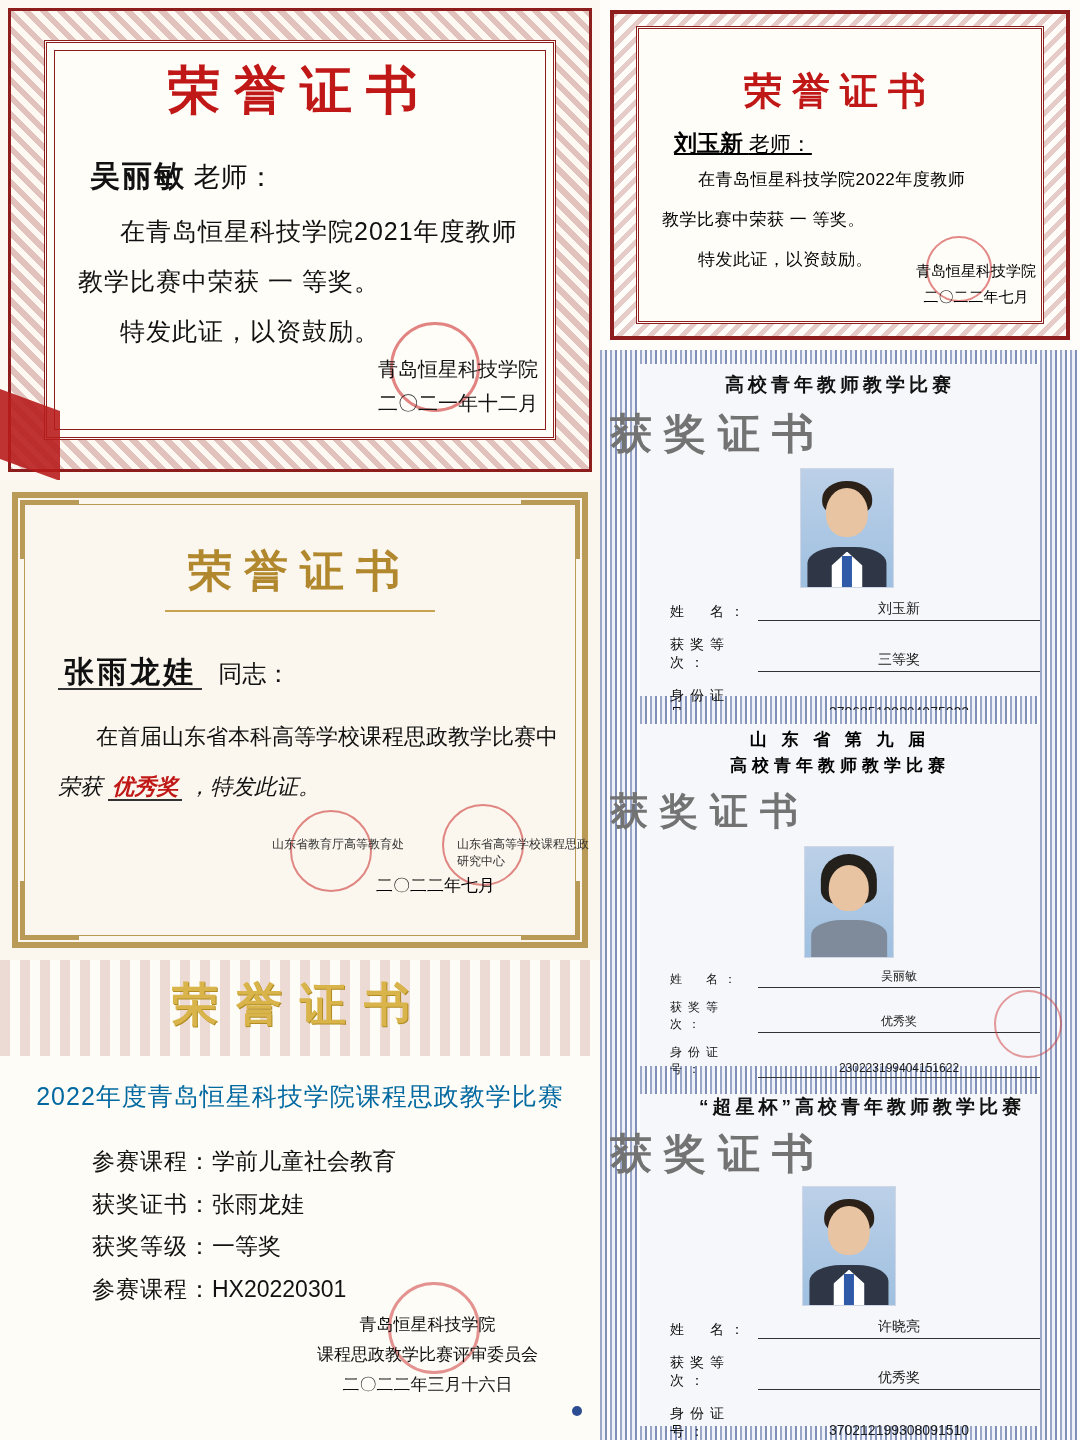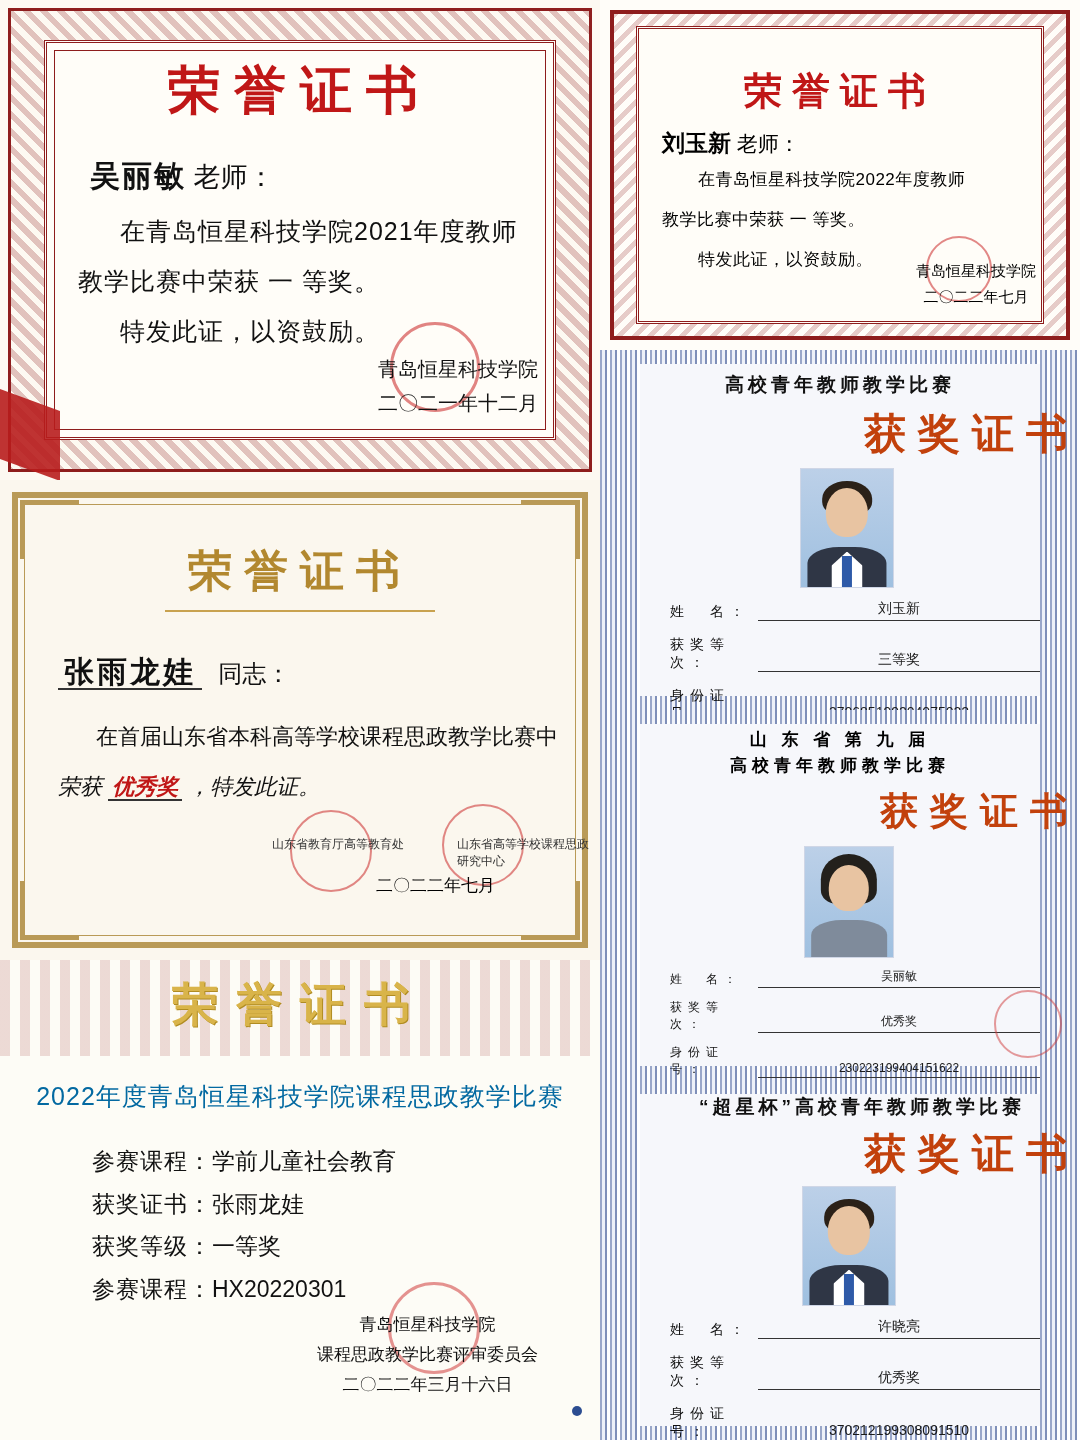--- a/index.html
+++ b/index.html
@@ -30,21 +30,21 @@
   #cert1 .ribbon{position:absolute;left:0;top:400px;width:60px;height:70px;background:#b81d1d;transform:skewY(20deg);opacity:.9;}
 
   
   #cert2{left:600px;top:0;width:480px;height:350px;background:#fffdf9;}
   #cert2 .outer{position:absolute;inset:10px;border:4px solid #8e1d1d;}
   #cert2 .deco{position:absolute;inset:10px;background:
      repeating-linear-gradient(-45deg,rgba(142,29,29,.22) 0 5px,rgba(255,255,255,0) 5px 11px);}
   #cert2 .inner{position:absolute;left:36px;top:26px;right:36px;bottom:26px;background:#fffdf8;border:3px double #8e1d1d;}
   #cert2 .title{position:absolute;top:66px;left:0;right:0;text-align:center;font-family:"DejaVu Serif",serif;
       font-size:38px;font-weight:700;color:#c01717;letter-spacing:10px;}
-  #cert2 .recip{position:absolute;top:128px;left:62px;font-size:21px;}
+  #cert2 .recip{position:absolute;top:128px;left:74px;font-size:21px;text-decoration:underline;}
   #cert2 .recip b{font-size:23px;font-weight:700;}
   #cert2 .ln{position:absolute;left:62px;font-size:17px;letter-spacing:.5px;}
   #cert2 .l1{top:168px;left:98px;}
   #cert2 .l2{top:208px;}
   #cert2 .l3{top:248px;left:98px;}
   #cert2 .sig{position:absolute;right:44px;top:258px;text-align:center;font-size:15px;line-height:1.7;}
   #cert2 .stamp{position:absolute;right:88px;top:236px;width:62px;height:62px;border-radius:50%;border:2px solid #cf3a3a;opacity:.6;}
 
   
   #cert3{left:0;top:480px;width:600px;height:480px;background:#fbf7ee;}
@@ -90,22 +90,22 @@
   
   .award{background:#f6f7fb;}
   .award .side{position:absolute;top:0;bottom:0;width:40px;
     background:repeating-linear-gradient(90deg,#9aa7c9 0 2px,#eef1f8 2px 5px,#7f8fb8 5px 7px,#fff 7px 10px);}
   .award .sideL{left:0;} .award .sideR{right:0;}
   .award .top{position:absolute;left:0;right:0;top:0;height:14px;
     background:repeating-linear-gradient(90deg,#9aa7c9 0 2px,#eef1f8 2px 5px,#7f8fb8 5px 7px,#fff 7px 10px);}
   .award .bot{position:absolute;left:0;right:0;bottom:0;height:14px;
     background:repeating-linear-gradient(90deg,#9aa7c9 0 2px,#eef1f8 2px 5px,#7f8fb8 5px 7px,#fff 7px 10px);}
   .award .sub{position:absolute;left:0;right:0;text-align:center;font-size:19px;color:#111;letter-spacing:4px;font-weight:700;}
-  .award .big{position:absolute;left:10px;right:0;text-align:right;font-family:"DejaVu Serif",serif;
-      font-size:42px;font-weight:700;color:#c2410c;letter-spacing:12px;}
+  .award .big{position:absolute;left:10px;right:0;text-align:left;font-family:"DejaVu Serif",serif;
+      font-size:42px;font-weight:700;color:#737373;letter-spacing:12px;}
   .photo{position:absolute;border:1px solid #cfd6e6;overflow:hidden;background:#cfd9e8;}
   .photo .bg{position:absolute;inset:0;background:linear-gradient(180deg,#bcd0e8,#9fc0e0);}
   .photo .head{position:absolute;left:50%;top:16%;width:46%;height:42%;transform:translateX(-50%);
       background:#e8c4a2;border-radius:50% 50% 45% 45%;}
   .photo .hair{position:absolute;left:50%;top:10%;width:54%;height:30%;transform:translateX(-50%);
       background:#2b2118;border-radius:50% 50% 40% 40%;}
   .photo .body{position:absolute;left:50%;bottom:0;width:86%;height:34%;transform:translateX(-50%);
       background:#2f3645;border-radius:40% 40% 0 0;}
   .photo .shirt{position:absolute;left:50%;bottom:0;width:34%;height:30%;transform:translateX(-50%);background:#fff;
       clip-path:polygon(50% 0,100% 40%,100% 100%,0 100%,0 40%);}

